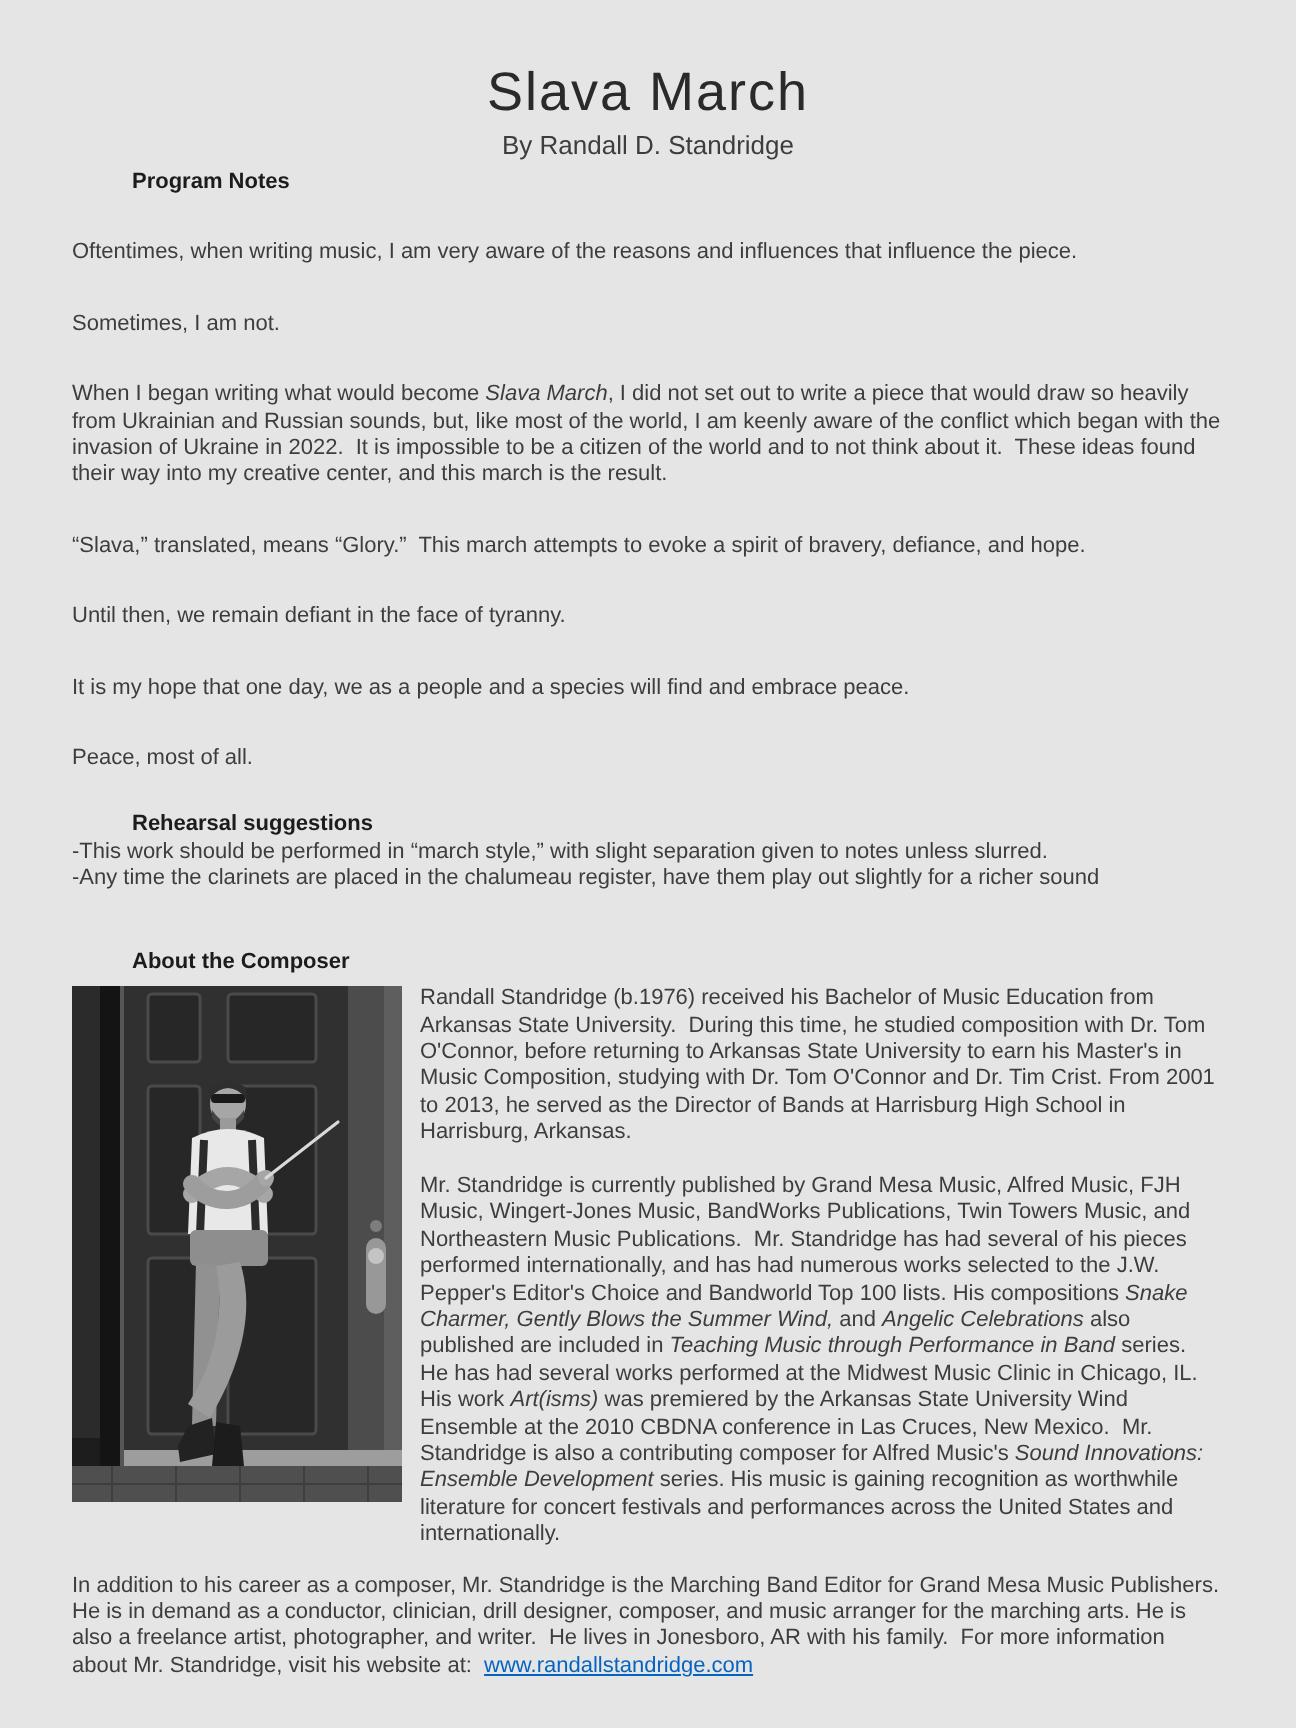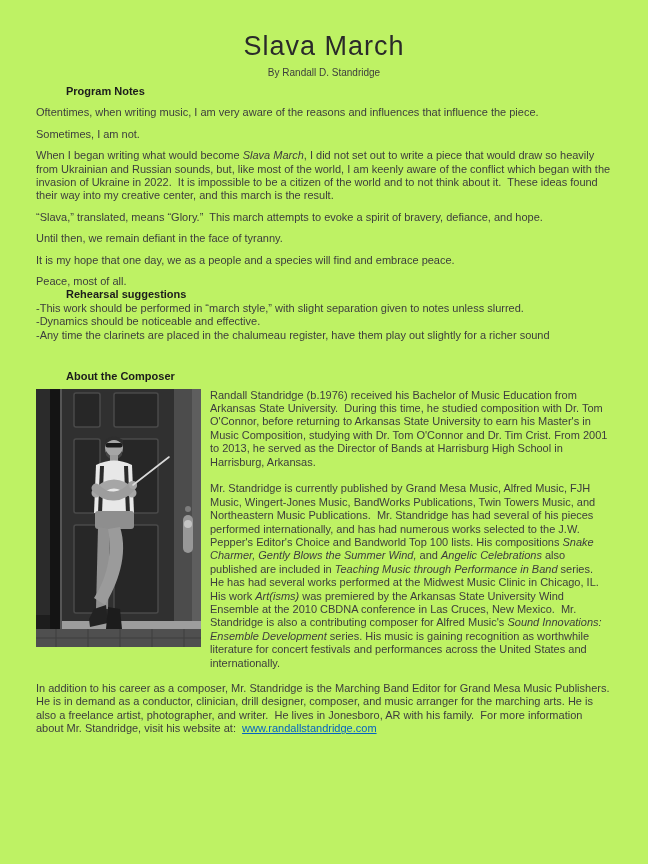--- a/index.html
+++ b/index.html
@@ -1,56 +1,56 @@
 <!DOCTYPE html>
 <html><head>
 <meta charset="utf-8">
 <style>
   html,body { margin:0; padding:0; background:#ffffff; }
   .page {
     position:relative;
     width:648px; height:864px;
     box-sizing:border-box;
     padding:30px 36px 0 36px;
-    background:#bef264;
+    background:#e5e5e5;
     font-family:"Liberation Sans", sans-serif;
     color:#3d3d3d;
     overflow:hidden;
   }
   .title {
     text-align:center;
     font-size:27px;
     line-height:33px;
     font-weight:400;
     letter-spacing:1px;
     color:#2a2a2a;
   }
   .subtitle {
     text-align:center;
-    font-size:10px;
+    font-size:13px;
     line-height:13px;
     margin-top:3px;
     color:#3d3d3d;
   }
   .h {
     font-weight:bold;
     font-size:11px;
     line-height:13.4px;
     color:#1c1c1c;
     padding-left:30px;
   }
   .pn-h { margin-top:6px; }
   .body, .line, .bio p {
     font-size:11px;
     line-height:13.4px;
     margin:0;
     white-space:pre-wrap;
   }
-  .body { margin-top:8px; }
-  .rehearsal { }
+  .body { margin-top:22px; }
+  .rehearsal { margin-top:20px; }
   .about-h { margin-top:28px; }
   .composer-flex {
     display:flex;
     gap:9px;
     margin-top:5px;
     align-items:flex-start;
   }
   .photo { width:165px; height:258px; flex:none; }
   .photo svg { display:block; }
   .bio { flex:1; min-width:0; }
@@ -72,21 +72,20 @@
   <p class="body"><span>Sometimes, I am not.</span></p>
   <p class="body"><span>When I began writing what would become </span><span class="it">Slava March</span><span>, I did not set out to write a piece that would draw so heavily from Ukrainian and Russian sounds, but, like most of the world, I am keenly aware of the conflict which began with the invasion of Ukraine in 2022.  It is impossible to be a citizen of the world and to not think about it.  These ideas found their way into my creative center, and this march is the result.</span></p>
   <p class="body"><span>“Slava,” translated, means “Glory.”  This march attempts to evoke a spirit of bravery, defiance, and hope.</span></p>
   <p class="body"><span>Until then, we remain defiant in the face of tyranny.</span></p>
   <p class="body"><span>It is my hope that one day, we as a people and a species will find and embrace peace.</span></p>
   <p class="body"><span>Peace, most of all.</span></p>
 
   <div class="rehearsal">
     <div class="h">Rehearsal suggestions</div>
     <div class="line">-This work should be performed in “march style,” with slight separation given to notes unless slurred.</div>
-    <div class="line">-Dynamics should be noticeable and effective.</div>
     <div class="line">-Any time the clarinets are placed in the chalumeau register, have them play out slightly for a richer sound</div>
   </div>
 
   <div class="h about-h">About the Composer</div>
 
   <div class="composer-flex">
     <div class="photo">
       <svg width="165" height="258" viewBox="0 0 165 258" xmlns="http://www.w3.org/2000/svg">
 
         <rect x="0" y="0" width="165" height="258" fill="#383838"></rect>

